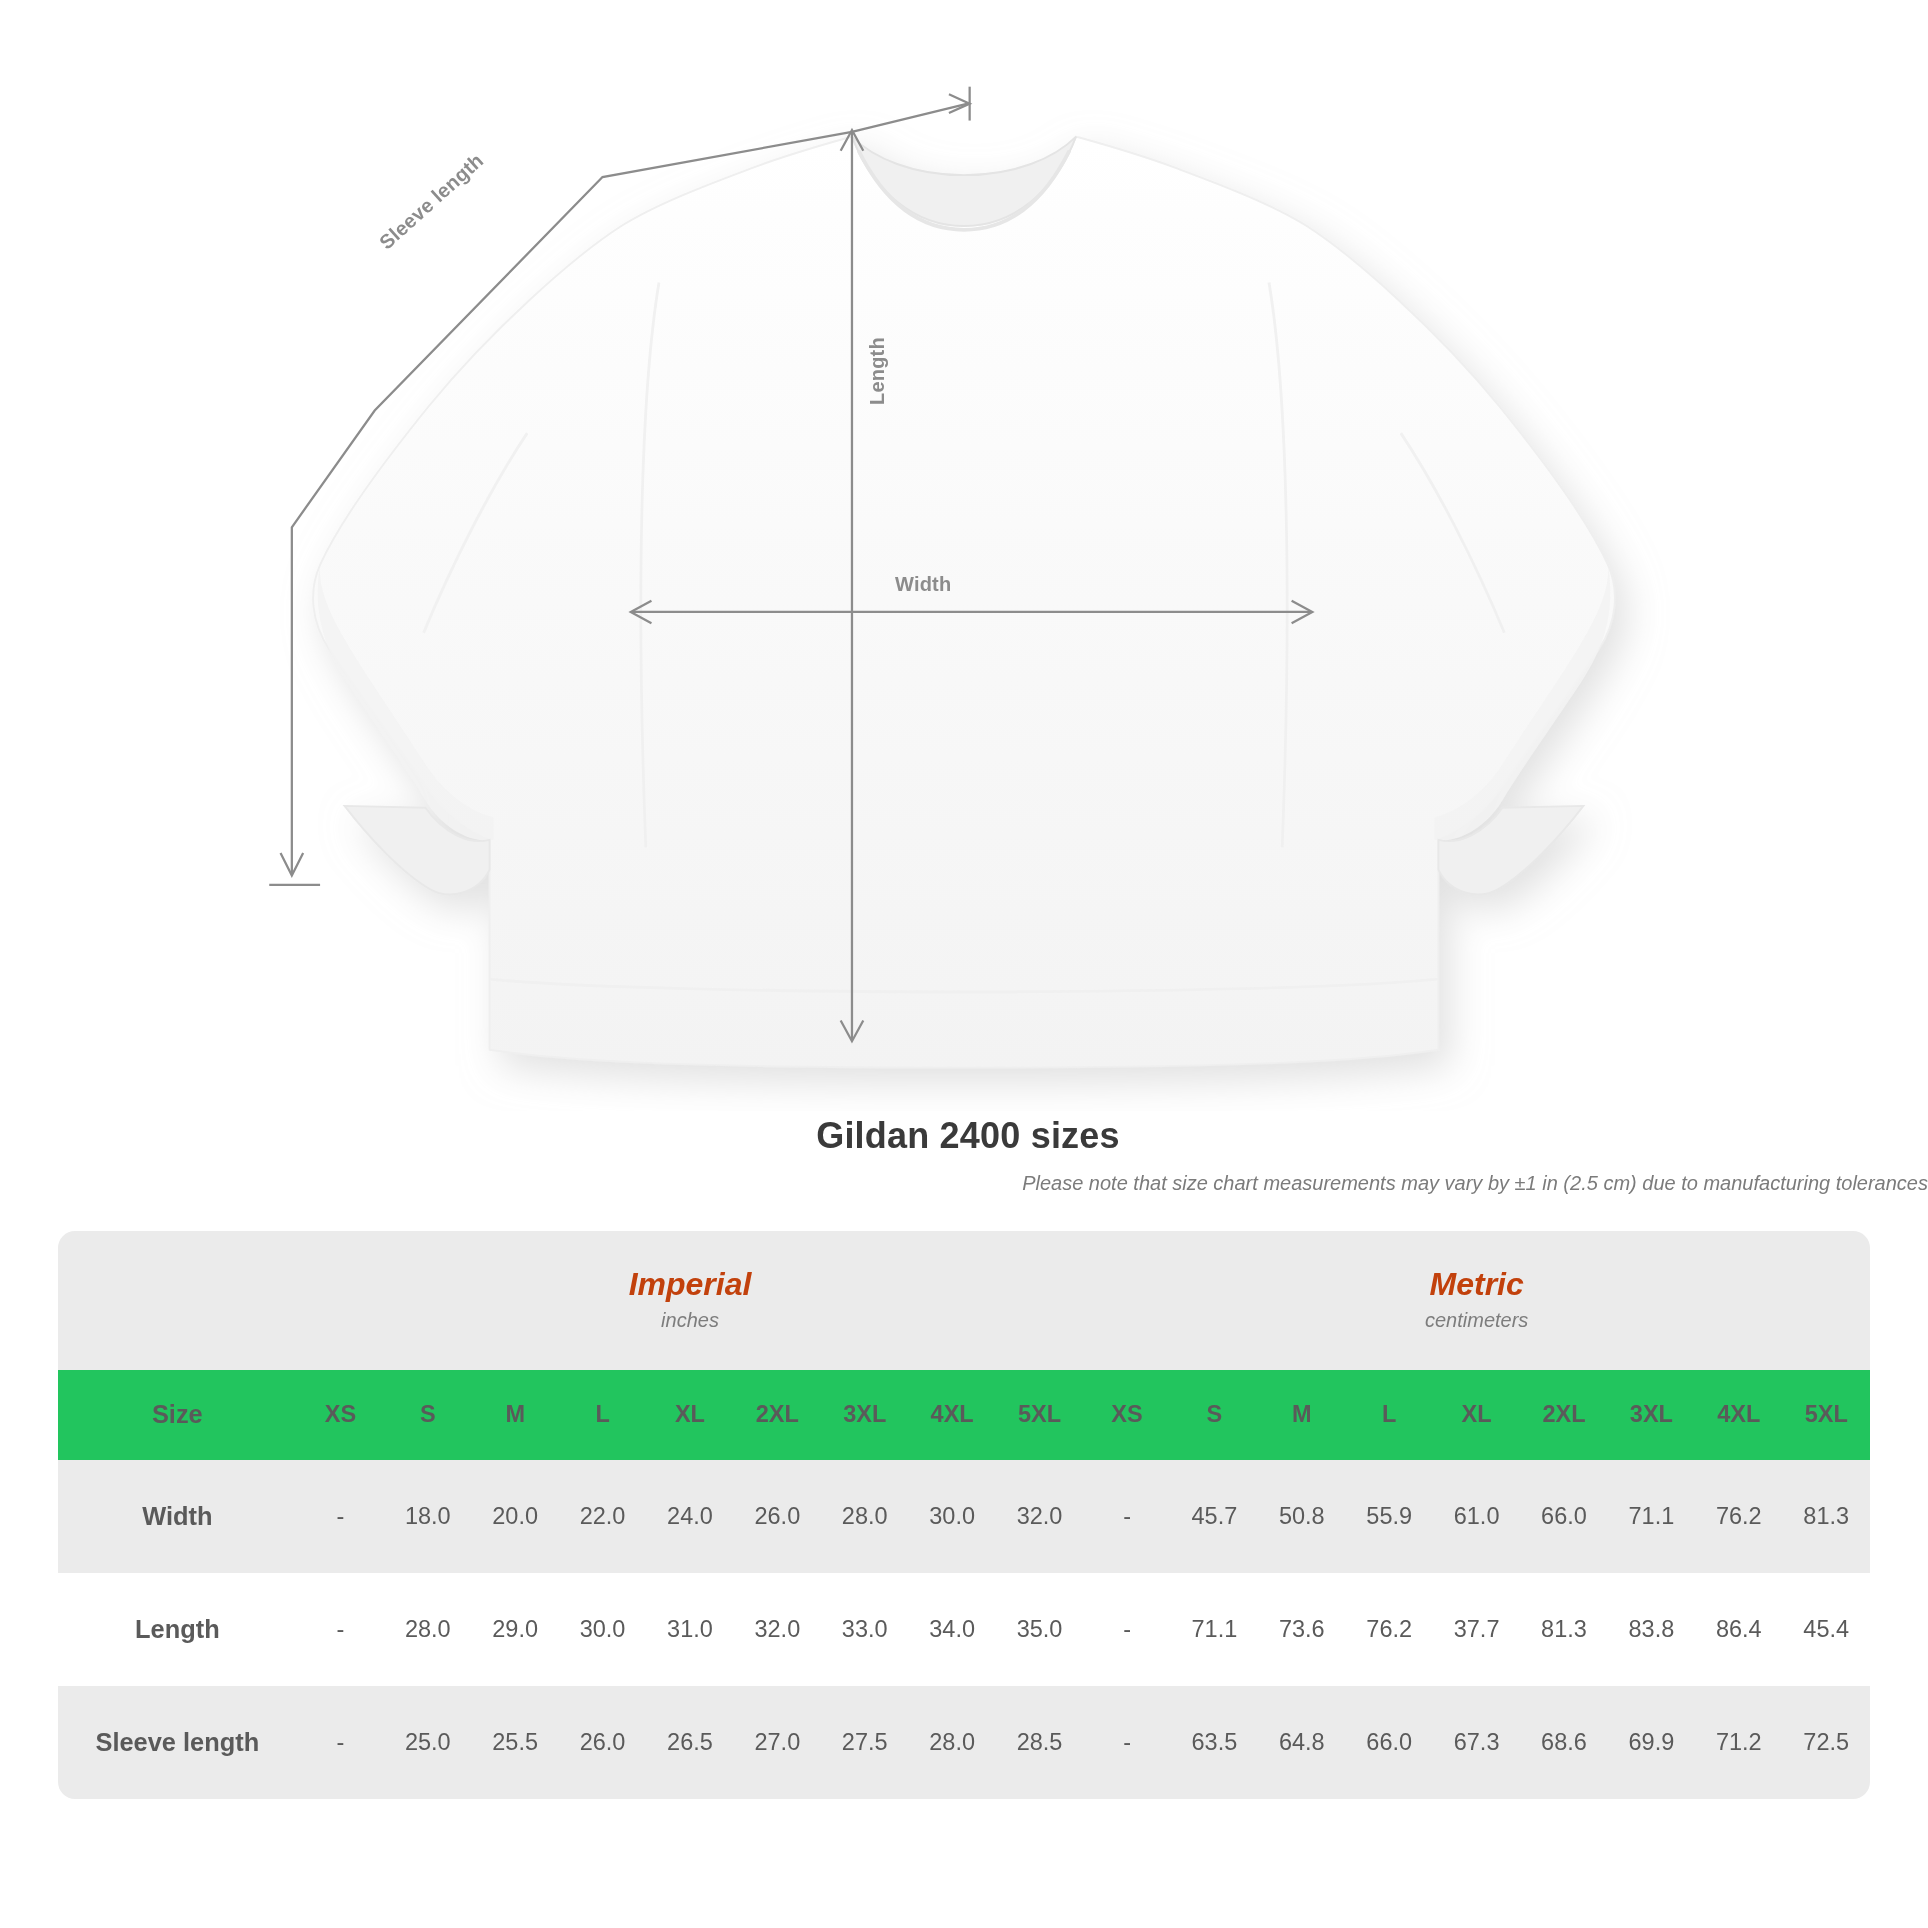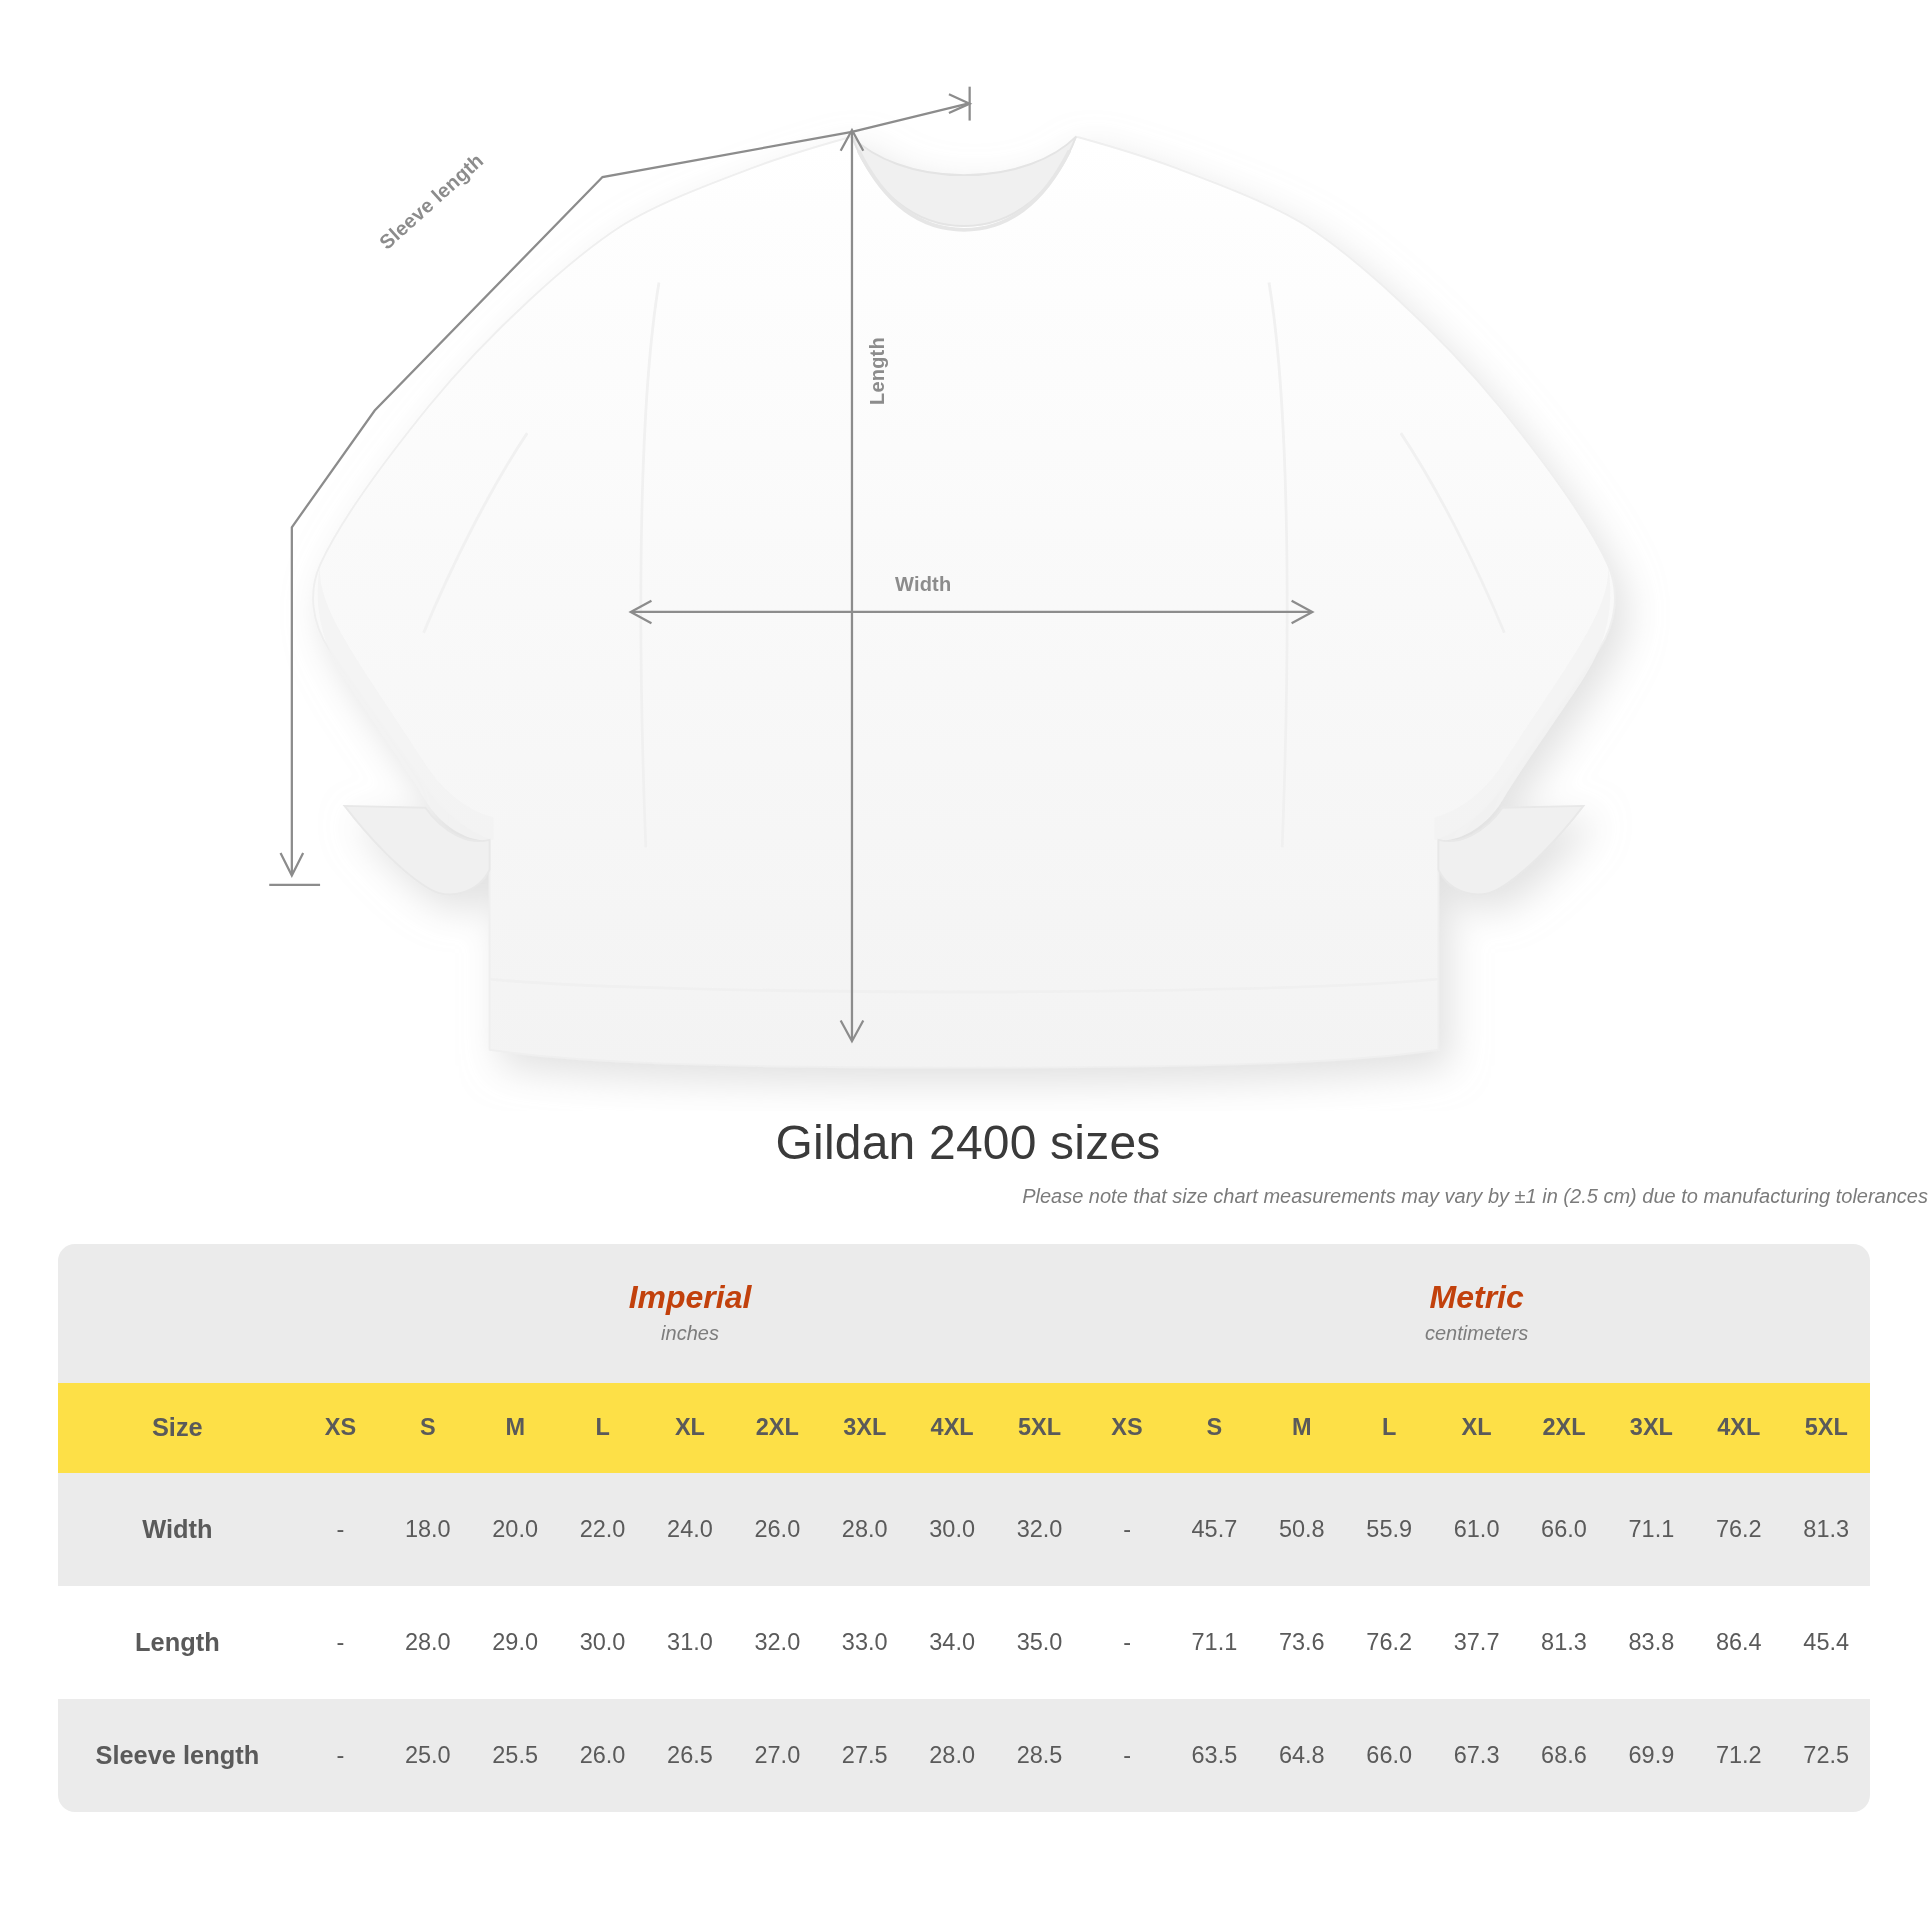--- a/index.html
+++ b/index.html
@@ -56,22 +56,22 @@
     left: 895px;
     top: 573px;
   }
 
   
   .title-block {
     text-align: center;
     margin-top: 3.8px;
   }
   .chart-title {
-    font-size: 48px;
-    font-weight: normal;
+    font-size: 36px;
+    font-weight: bold;
     color: #3a3a3a;
     margin: 0 0 15px 8px;
     letter-spacing: 0.2px;
   }
   .chart-note {
     font-size: 20px;
     font-style: italic;
     color: #7b7b7b;
     margin: 0;
     text-align: right;
@@ -110,21 +110,21 @@
   }
   .unit-sub {
     font-size: 20px;
     font-style: italic;
     color: #7d7d7d;
     line-height: 1.6;
   }
 
   
   .head-row td {
-    background: #fde047;
+    background: #22c55e;
     height: 90px;
     font-weight: bold;
     font-size: 24.5px;
     color: #5f5f5f;
     vertical-align: middle;
   }
   .head-row td.rowlabel {
     font-size: 25.4px;
   }
 

